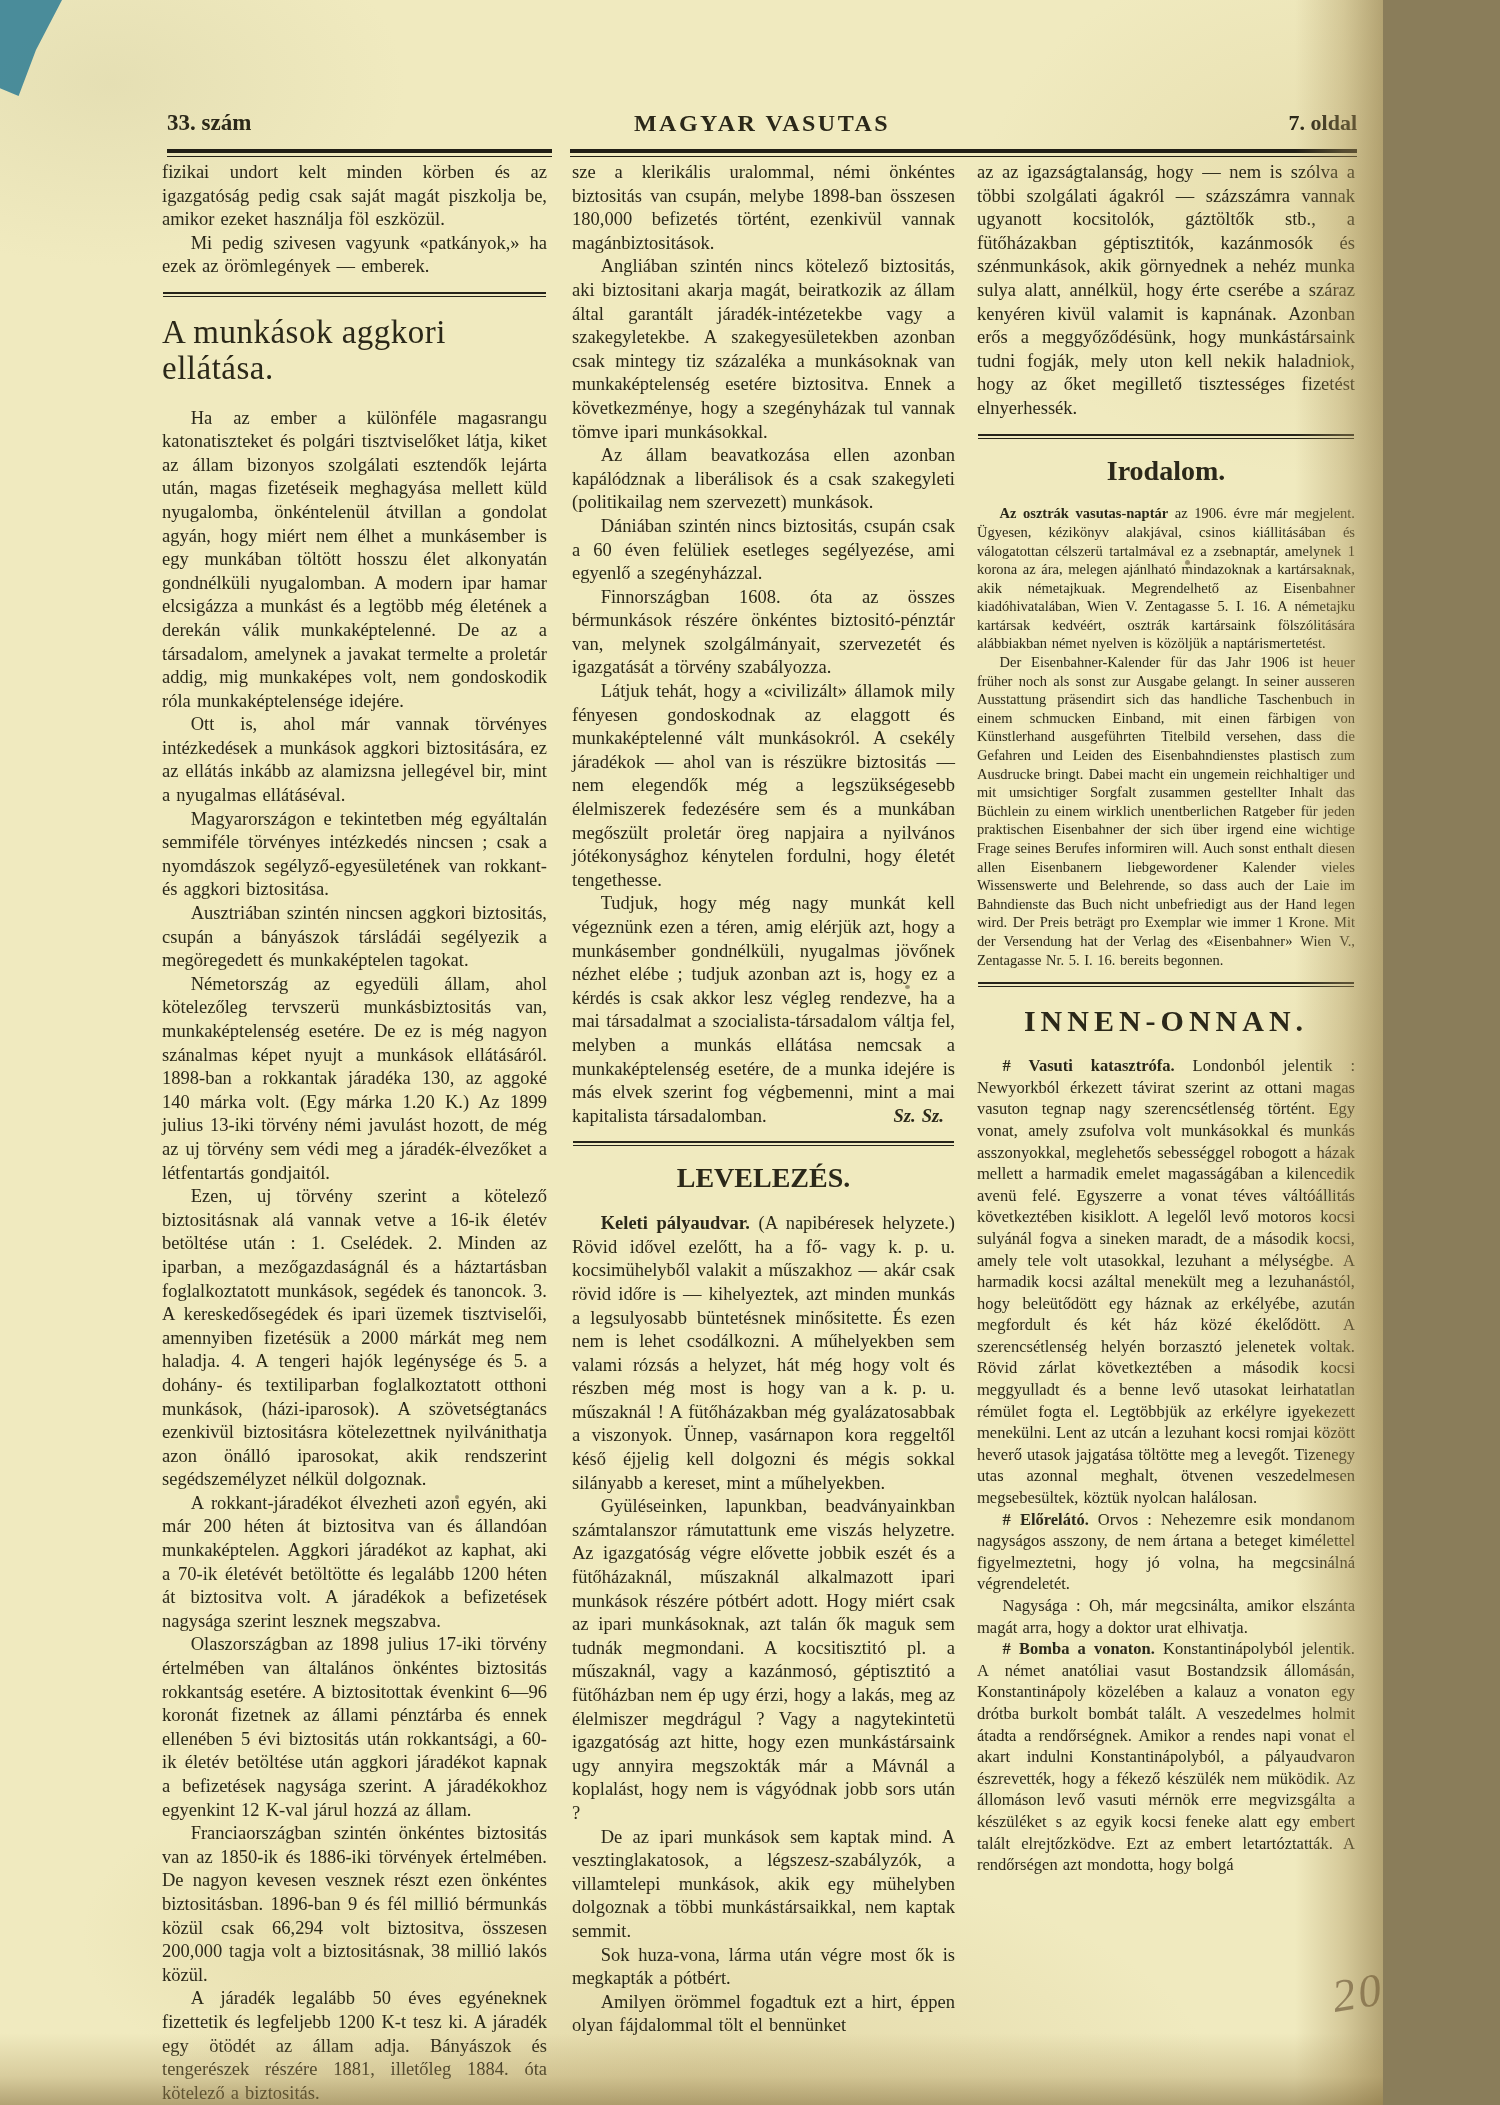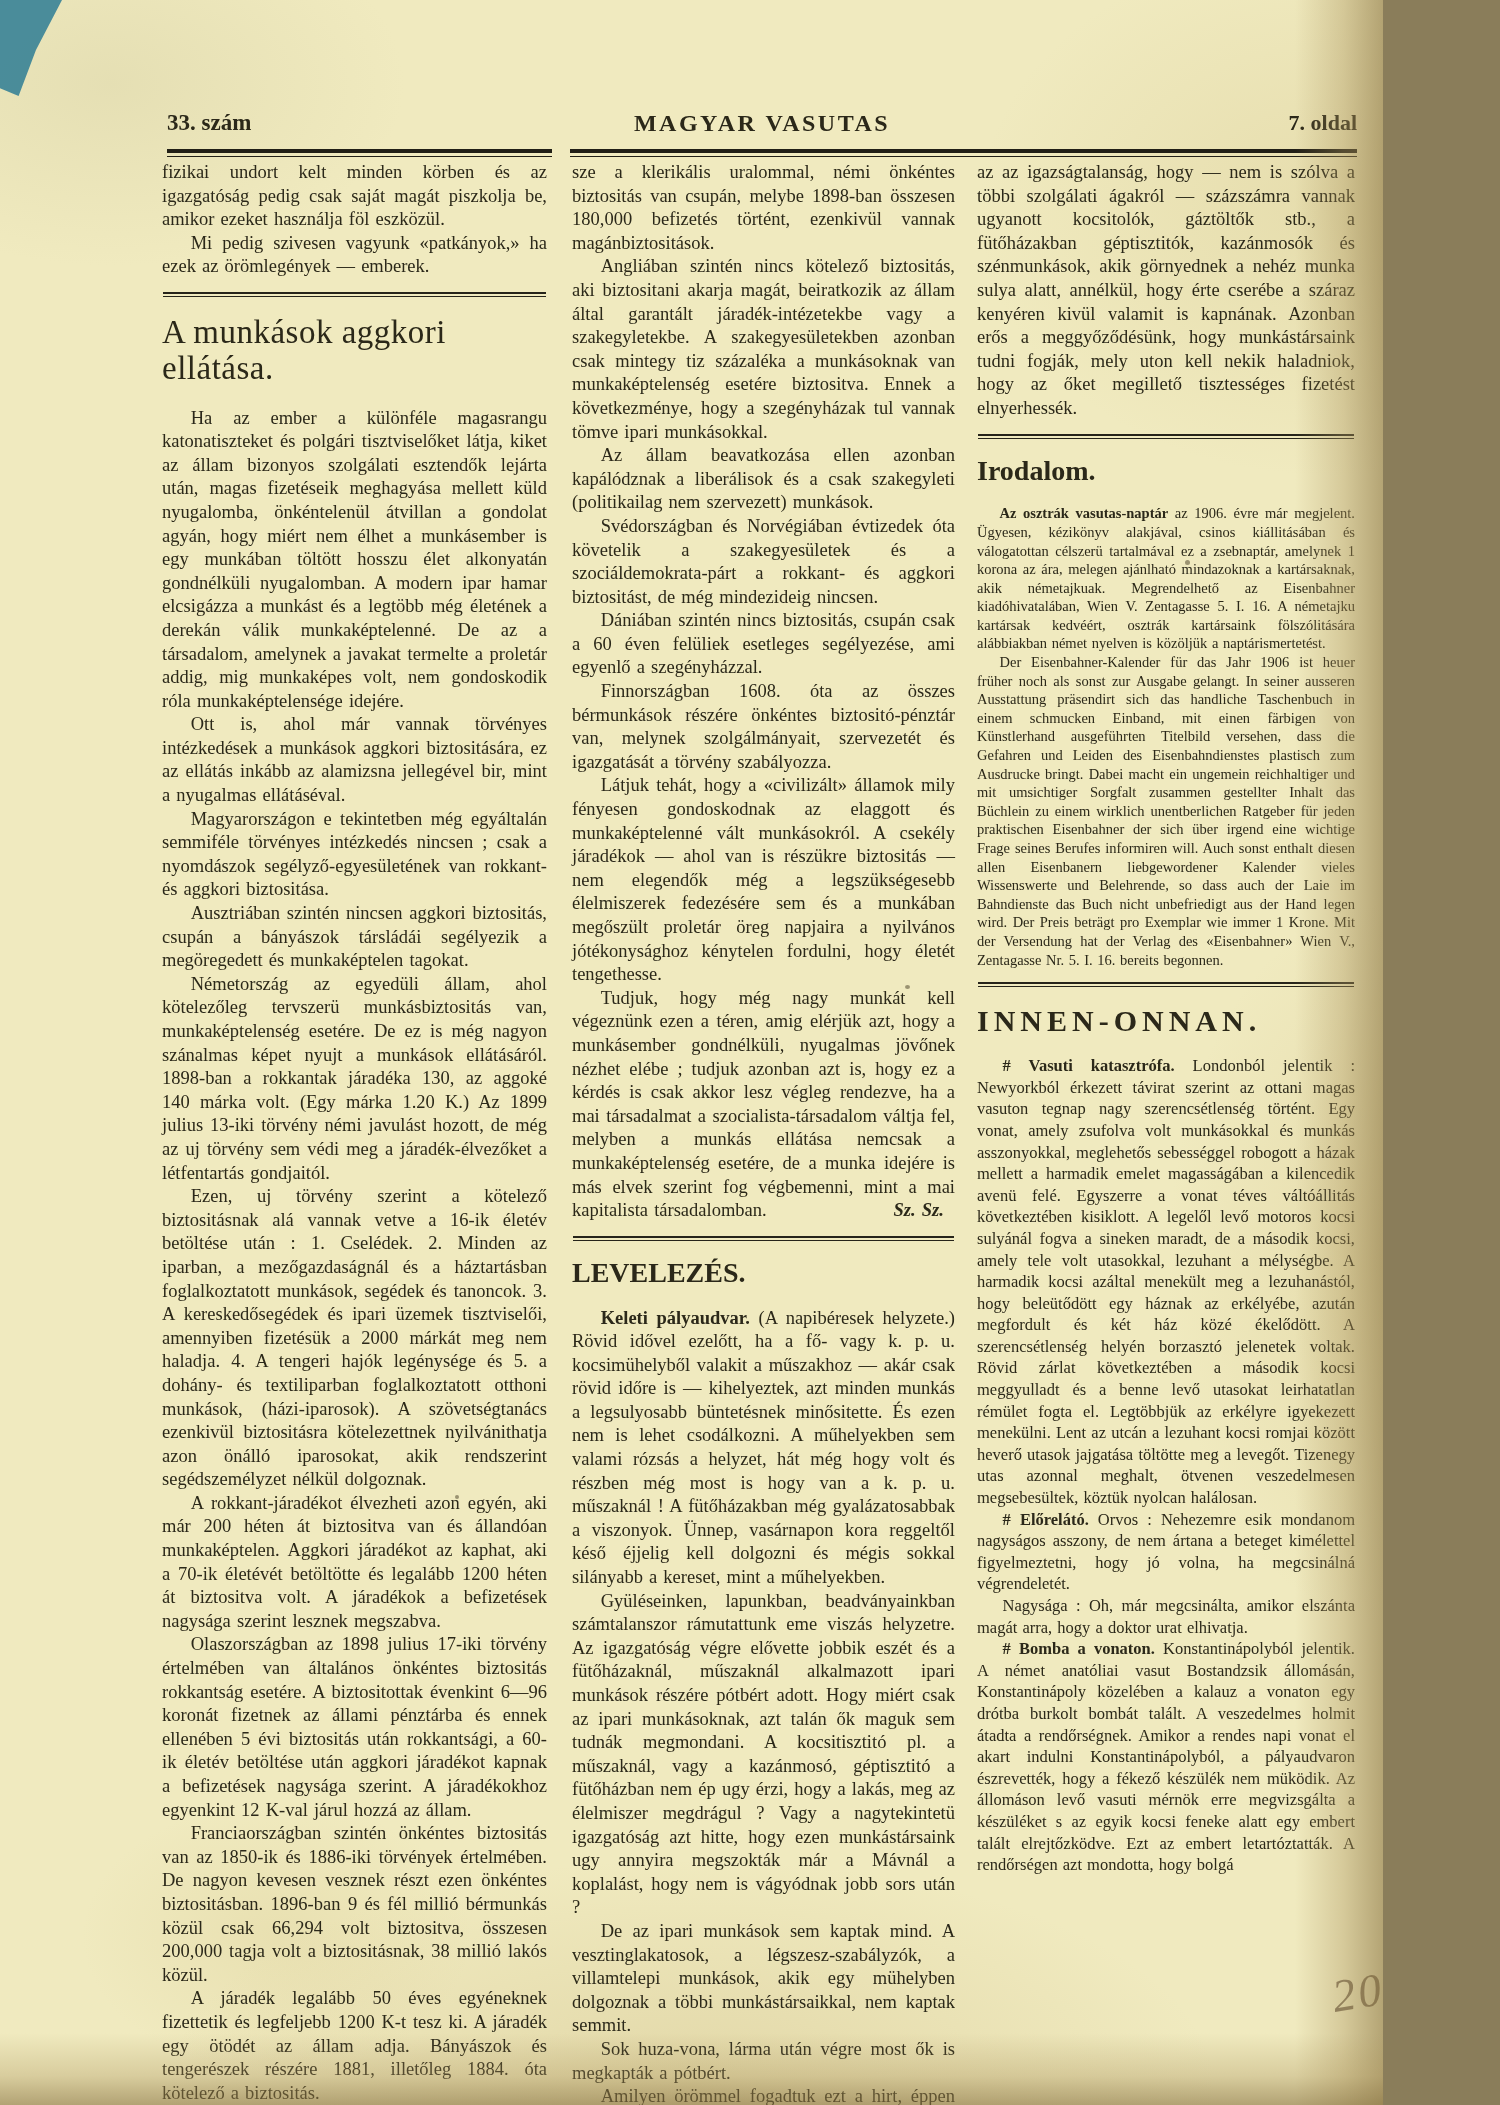--- a/index.html
+++ b/index.html
@@ -46,21 +46,21 @@
     font-size:18.5px;line-height:23.6px;word-spacing:1.5px;}
   .col p.noindent{text-indent:0;}
   .col p.small{font-size:14.5px;line-height:18.6px;word-spacing:1px;}
   .col p.mid{font-size:16.5px;line-height:21.6px;word-spacing:1px;}
   .seg-b{font-weight:700;margin-top:32px;}
   .seg-i{}
   .seg-sig{float:right;font-weight:700;font-style:italic;padding-right:.6em;}
 
   .divider{height:2px;border-top:2px solid #26241a;border-bottom:1px solid #26241a;margin:13px 1px 17px;}
   .h1{font-size:33px;font-weight:400;text-align:left;letter-spacing:.5px;margin:14px 0 20px;line-height:1.1;}
-  .h2{font-size:28px;font-weight:700;text-align:left;margin:8px 0 18px;line-height:1.1;}
+  .h2{font-size:28px;font-weight:700;text-align:center;margin:8px 0 18px;line-height:1.1;}
   .h2.wide{font-size:30px;letter-spacing:5px;margin-top:6px;}
 
   #hand-number{position:absolute;left:1332px;top:1964px;font-size:46px;font-style:italic;
     color:#83745a;transform:rotate(-9deg);letter-spacing:3px;font-weight:400;}
 </style>
 </head>
 <body>
 
 <div id="page">
   <div class="paper-tint"></div>
@@ -86,21 +86,20 @@
       <p class=""><span>Ezen, uj törvény szerint a kötelező biztositásnak alá vannak vetve a 16-ik életév betöltése után : 1. Cselédek. 2. Minden az iparban, a mezőgazdaságnál és a háztartásban foglalkoztatott munkások, segédek és tanoncok. 3. A kereskedősegédek és ipari üzemek tisztviselői, amennyiben fizetésük a 2000 márkát meg nem haladja. 4. A tengeri hajók legénysége és 5. a dohány- és textiliparban foglalkoztatott otthoni munkások, (házi-iparosok). A szövetségtanács ezenkivül biztositásra kötelezettnek nyilvánithatja azon önálló iparosokat, akik rendszerint segédszemélyzet nélkül dolgoznak.</span></p>
       <p class=""><span>A rokkant-járadékot élvezheti azon egyén, aki már 200 héten át biztositva van és állandóan munkaképtelen. Aggkori járadékot az kaphat, aki a 70-ik életévét betöltötte és legalább 1200 héten át biztositva volt. A járadékok a befizetések nagysága szerint lesznek megszabva.</span></p>
       <p class=""><span>Olaszországban az 1898 julius 17-iki törvény értelmében van általános önkéntes biztositás rokkantság esetére. A biztositottak évenkint 6—96 koronát fizetnek az állami pénztárba és ennek ellenében 5 évi biztositás után rokkantsági, a 60-ik életév betöltése után aggkori járadékot kapnak a befizetések nagysága szerint. A járadékokhoz egyenkint 12 K-val járul hozzá az állam.</span></p>
       <p class=""><span>Franciaországban szintén önkéntes biztositás van az 1850-ik és 1886-iki törvények értelmében. De nagyon kevesen vesznek részt ezen önkéntes biztositásban. 1896-ban 9 és fél millió bérmunkás közül csak 66,294 volt biztositva, összesen 200,000 tagja volt a biztositásnak, 38 millió lakós közül.</span></p>
       <p class=""><span>A járadék legalább 50 éves egyéneknek fizettetik és legfeljebb 1200 K-t tesz ki. A járadék egy ötödét az állam adja. Bányászok és tengerészek részére 1881, illetőleg 1884. óta kötelező a biztositás.</span></p>
     </div>
   <div id="col-2" class="col">
       <p class=" noindent"><span>sze a klerikális uralommal, némi önkéntes biztositás van csupán, melybe 1898-ban összesen 180,000 befizetés történt, ezenkivül vannak magánbiztositások.</span></p>
       <p class=""><span>Angliában szintén nincs kötelező biztositás, aki biztositani akarja magát, beiratkozik az állam által garantált járadék-intézetekbe vagy a szakegyletekbe. A szakegyesületekben azonban csak mintegy tiz százaléka a munkásoknak van munkaképtelenség esetére biztositva. Ennek a következménye, hogy a szegényházak tul vannak tömve ipari munkásokkal.</span></p>
       <p class=""><span>Az állam beavatkozása ellen azonban kapálódznak a liberálisok és a csak szakegyleti (politikailag nem szervezett) munkások.</span></p>
-      <p class=""><span>Svédországban és Norvégiában évtizedek óta követelik a szakegyesületek és a szociáldemokrata-párt a rokkant- és aggkori biztositást, de még mindezideig nincsen.</span></p>
       <p class=""><span>Dániában szintén nincs biztositás, csupán csak a 60 éven felüliek esetleges segélyezése, ami egyenlő a szegényházzal.</span></p>
       <p class=""><span>Finnországban 1608. óta az összes bérmunkások részére önkéntes biztositó-pénztár van, melynek szolgálmányait, szervezetét és igazgatását a törvény szabályozza.</span></p>
       <p class=""><span>Látjuk tehát, hogy a «civilizált» államok mily fényesen gondoskodnak az elaggott és munkaképtelenné vált munkásokról. A csekély járadékok — ahol van is részükre biztositás — nem elegendők még a legszükségesebb élelmiszerek fedezésére sem és a munkában megőszült proletár öreg napjaira a nyilvános jótékonysághoz kénytelen fordulni, hogy életét tengethesse.</span></p>
       <p class=""><span>Tudjuk, hogy még nagy munkát kell végeznünk ezen a téren, amig elérjük azt, hogy a munkásember gondnélküli, nyugalmas jövőnek nézhet elébe ; tudjuk azonban azt is, hogy ez a kérdés is csak akkor lesz végleg rendezve, ha a mai társadalmat a szocialista-társadalom váltja fel, melyben a munkás ellátása nemcsak a munkaképtelenség esetére, de a munka idejére is más elvek szerint fog végbemenni, mint a mai kapitalista társadalomban.</span><span class="seg-sig">Sz. Sz.</span></p>
       <div class="divider"></div>
       <div class="h2">LEVELEZÉS.</div>
       <p class=""><span class="seg-b">Keleti pályaudvar.</span><span class="seg-i"> (A napibéresek helyzete.)</span><span> Rövid idővel ezelőtt, ha a fő- vagy k. p. u. kocsimühelyből valakit a műszakhoz — akár csak rövid időre is — kihelyeztek, azt minden munkás a legsulyosabb büntetésnek minősitette. És ezen nem is lehet csodálkozni. A műhelyekben sem valami rózsás a helyzet, hát még hogy volt és részben még most is hogy van a k. p. u. műszaknál ! A fütőházakban még gyalázatosabbak a viszonyok. Ünnep, vasárnapon kora reggeltől késő éjjelig kell dolgozni és mégis sokkal silányabb a kereset, mint a műhelyekben.</span></p>
       <p class=""><span>Gyüléseinken, lapunkban, beadványainkban számtalanszor rámutattunk eme viszás helyzetre. Az igazgatóság végre elővette jobbik eszét és a fütőházaknál, műszaknál alkalmazott ipari munkások részére pótbért adott. Hogy miért csak az ipari munkásoknak, azt talán ők maguk sem tudnák megmondani. A kocsitisztitó pl. a műszaknál, vagy a kazánmosó, géptisztitó a fütőházban nem ép ugy érzi, hogy a lakás, meg az élelmiszer megdrágul ? Vagy a nagytekintetü igazgatóság azt hitte, hogy ezen munkástársaink ugy annyira megszokták már a Mávnál a koplalást, hogy nem is vágyódnak jobb sors után ?</span></p>
       <p class=""><span>De az ipari munkások sem kaptak mind. A vesztinglakatosok, a légszesz-szabályzók, a villamtelepi munkások, akik egy mühelyben dolgoznak a többi munkástársaikkal, nem kaptak semmit.</span></p>
       <p class=""><span>Sok huza-vona, lárma után végre most </span><span class="seg-i">ők is megkapták</span><span> a pótbért.</span></p>

